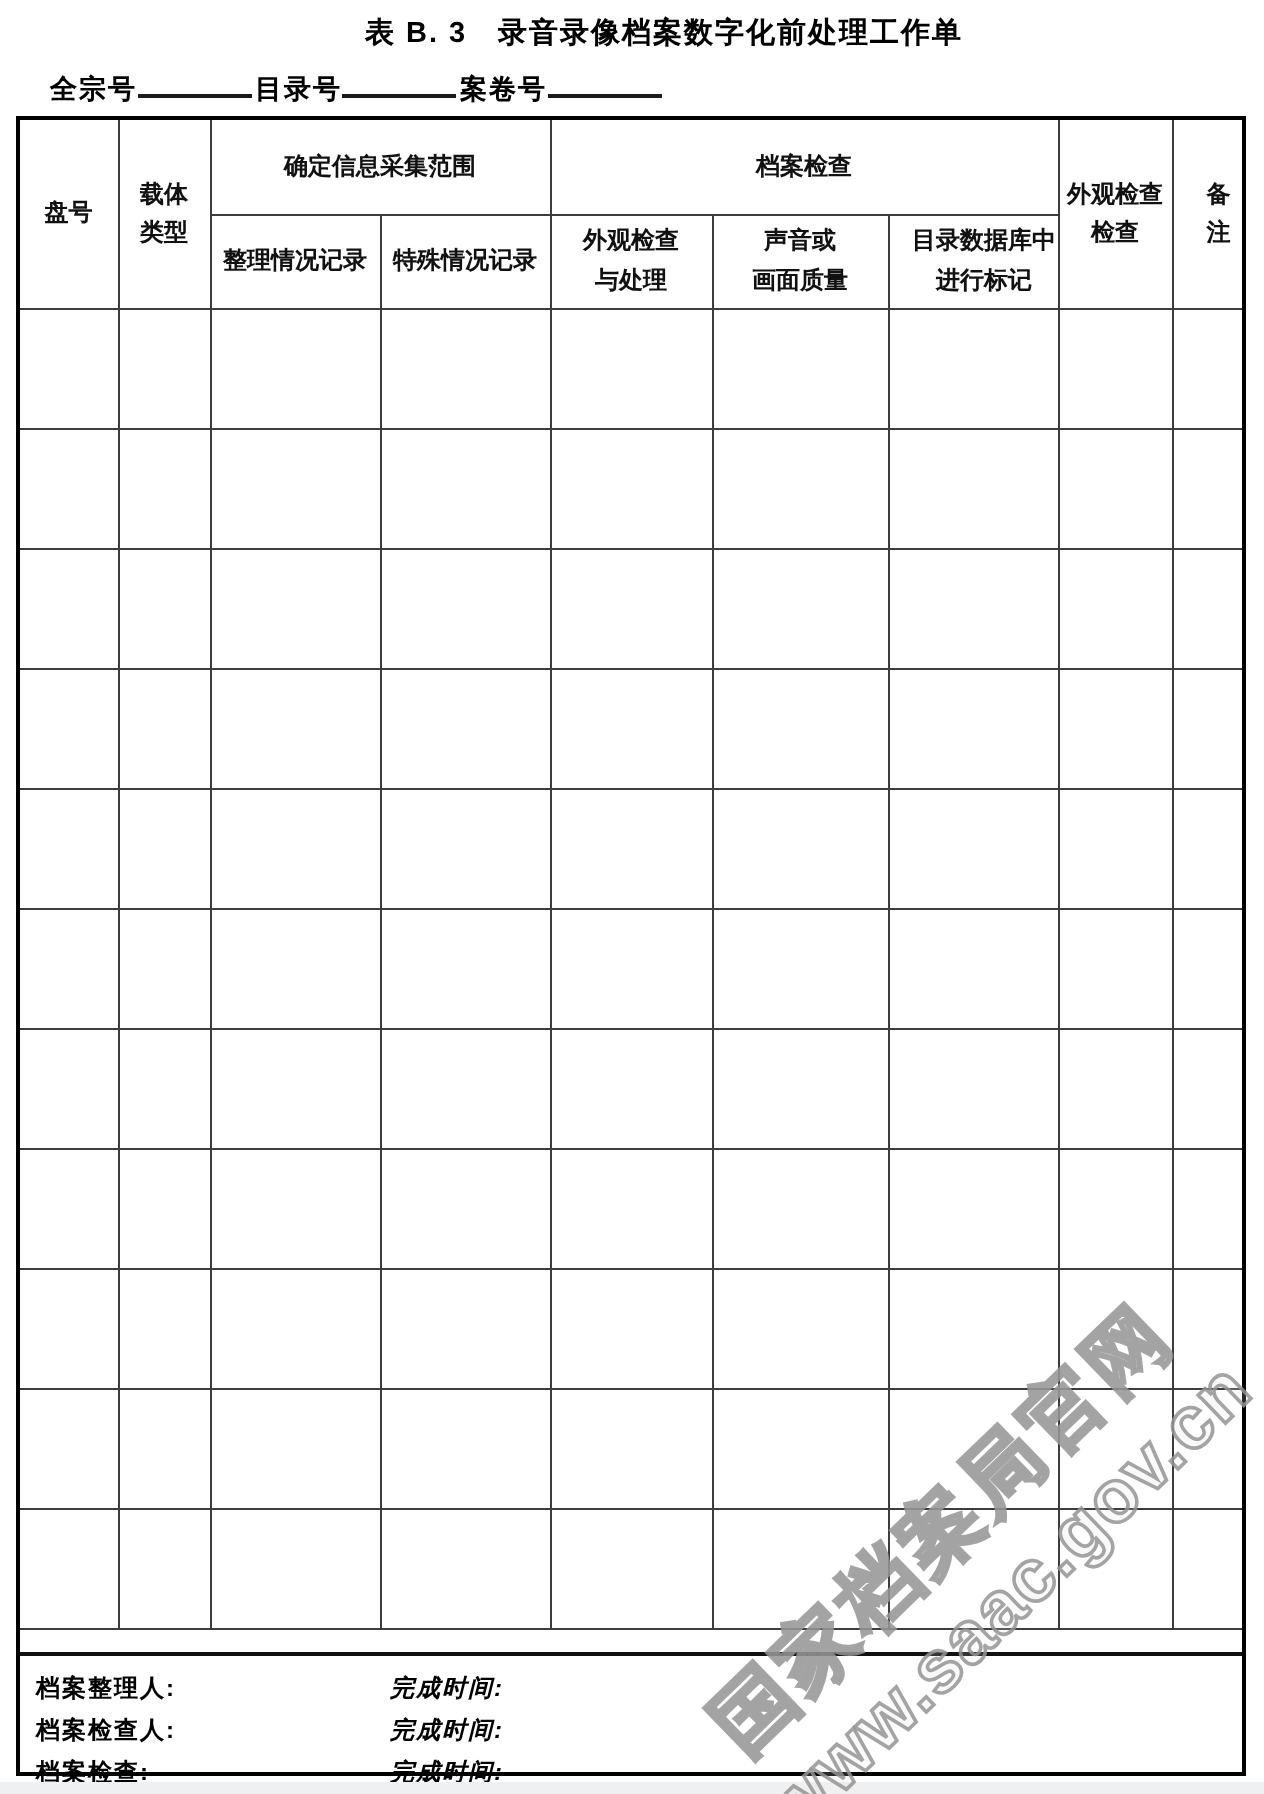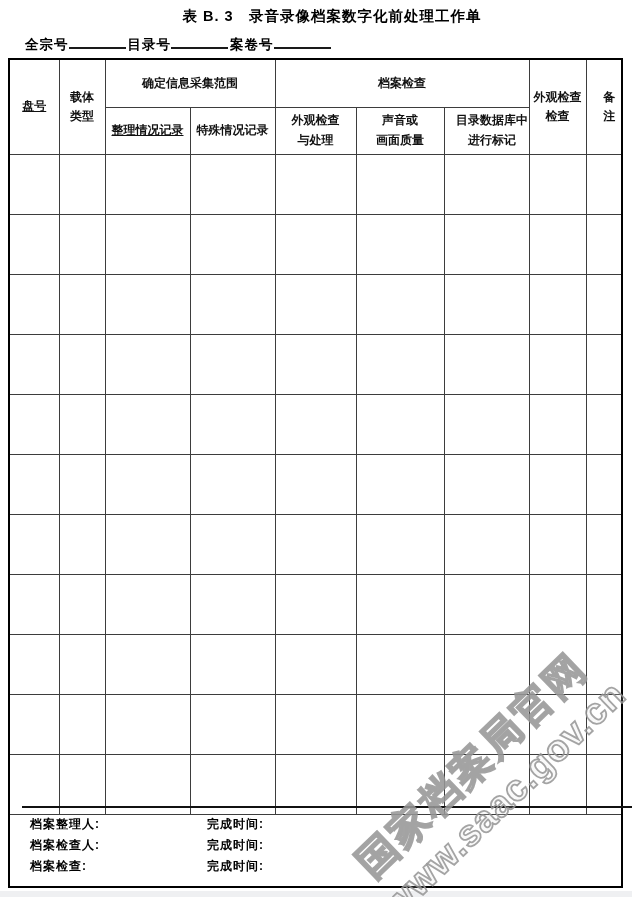--- a/index.html
+++ b/index.html
@@ -64,43 +64,43 @@
     font-weight: bold;
     text-align: center;
     vertical-align: middle;
     white-space: pre-line;
     line-height: 1.6;
     color: #111;
   }
   table.grid thead tr.h1 { height: 47px; }
   table.grid thead tr.h2 { height: 47px; margin-top: 28px; }
   table.grid tbody tr { height: 60px; }
-  table.grid th:first-child, table.grid td:first-child { border-left: none; text-decoration: underline; }
+  table.grid th:first-child, table.grid td:first-child { border-left: none; }
   table.grid th:last-child, table.grid td:last-child { border-right: none; padding-left: 11px; }
   table.grid thead tr.h1 th { border-top: none; }
   .sig-block {
     position: absolute;
-    left: 12px;
+    left: 0;
     bottom: 0;
     width: 100%;
-    height: 80px;
+    height: 60px;
     border-top: 2px solid #111;
     box-sizing: border-box;
     padding-top: 6px;
     text-align: right;
   }
   .sig-row {
     position: relative;
     height: 21px;
     font-size: 12px;
     font-weight: bold;
     letter-spacing: 1px;
   }
   .sig-name { position: absolute; left: 8px; top: 2px; }
-  .sig-time { position: absolute; left: 185px; top: 2px; }
+  .sig-time { position: absolute; left: 185px; top: 2px; font-style: italic; }
   .watermark {
     position: absolute;
     left: 318px;
     top: 632px;
     width: 340px;
     height: 300px;
     display: flex;
     flex-direction: column;
     justify-content: center;
     align-items: center;

